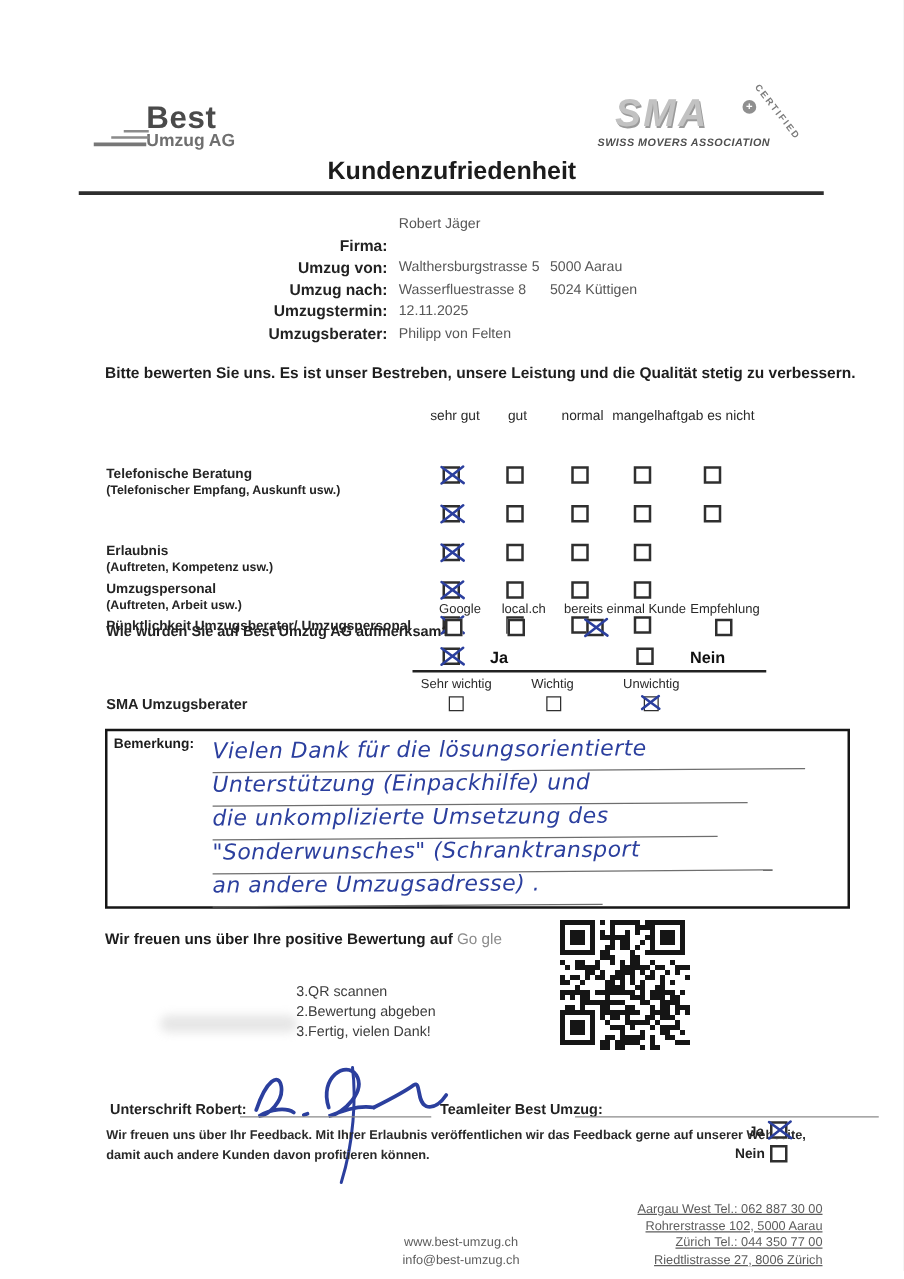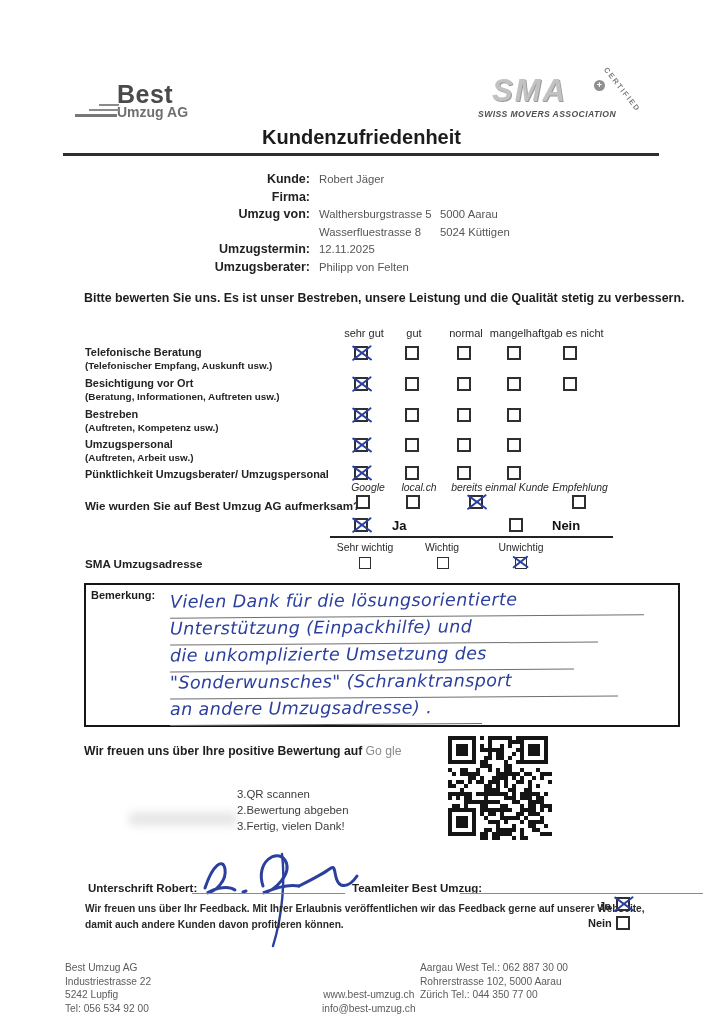--- a/index.html
+++ b/index.html
@@ -35,27 +35,27 @@
   .cb{position:absolute;width:14px;height:14px;border:2px solid #2f2f2f;background:#fff;box-sizing:border-box;}
   .cb.sm{width:12px;height:12px;border-width:1.8px;}
   .cb.crossed::before,.cb.crossed::after{content:"";position:absolute;background:#2b3f9e;width:24px;height:2.4px;
        top:4px;left:-6px;border-radius:2px;}
   .cb.crossed::before{transform:rotate(36deg);}
   .cb.crossed::after{transform:rotate(-38deg);}
   .cb.sm.crossed::before,.cb.sm.crossed::after{width:19px;top:3px;left:-5px;}
   
   .rhdr{position:absolute;top:327px;left:0;width:723px;font-size:11px;color:#2a2a2a;}
   .rhdr span{position:absolute;transform:translateX(-50%);white-space:nowrap;}
-  .rrow{position:absolute;left:0;width:723px;height:30px;}
+  .rrow{position:absolute;left:0;width:723px;height:30px;margin-top:27px;}
   .rlabel{position:absolute;left:85px;top:0;font-size:10.9px;font-weight:bold;color:#242424;line-height:13px;white-space:nowrap;}
   .rsub{font-size:9.9px;}
   .c1{left:354px;} .c2{left:405px;} .c3{left:457px;} .c4{left:507px;} .c5{left:563px;}
   .qline{position:absolute;left:85px;font-size:11.6px;font-weight:bold;color:#222;white-space:nowrap;}
   .shdr{position:absolute;top:482px;left:0;width:723px;font-size:10.4px;color:#2a2a2a;}
-  .shdr span{position:absolute;transform:translateX(-50%);white-space:nowrap;font-style:italic;}
+  .shdr span{position:absolute;transform:translateX(-50%);white-space:nowrap;}
   .janein{position:absolute;font-size:13px;font-weight:bold;color:#111;}
   .sep-line{position:absolute;left:330px;top:536px;width:283px;height:2.2px;background:#222;}
   .whdr{position:absolute;top:542px;left:0;width:723px;font-size:10.4px;color:#2a2a2a;}
   .whdr span{position:absolute;transform:translateX(-50%);white-space:nowrap;}
   
   .remarks{position:absolute;left:84px;top:583px;width:596px;height:144px;border:2px solid #161616;box-sizing:border-box;}
   .remarks-label{position:absolute;left:5px;top:4px;font-size:11px;font-weight:bold;color:#1d1d1d;}
   .hw-line{position:absolute;left:84px;height:26px;border-bottom:1.5px solid #6e6e6e;
            font-family:"DejaVu Sans",sans-serif;font-style:italic;font-size:17.5px;color:#2b3f9e;
            letter-spacing:.4px;white-space:nowrap;transform:rotate(-.4deg);}
@@ -67,21 +67,21 @@
   .qr i{position:absolute;width:4px;height:4px;background:#151515;}
   .smudge{position:absolute;left:128px;top:812px;width:110px;height:14px;background:#b9b9b9;opacity:.35;filter:blur(4px);border-radius:8px;}
   
   .sig-label{position:absolute;font-size:11.5px;font-weight:bold;color:#222;white-space:nowrap;}
   .sig-line{position:absolute;height:0;border-bottom:1.5px solid #8a8a8a;}
   .sig-svg{position:absolute;left:183px;top:836px;}
   .consent{position:absolute;left:85px;font-size:10.2px;font-weight:600;color:#2a2a2a;white-space:nowrap;}
   .fb{position:absolute;font-size:11px;font-weight:bold;color:#222;}
   
   .foot{position:absolute;font-size:10.2px;color:#5c5c5c;line-height:13.5px;}
-  .foot-right{}
+  .foot-right{text-align:right;text-decoration:underline;}
 </style>
 </head>
 <body>
 
 <div class="page">
 
   <div class="best-logo">
     <span class="speedline sl1"></span>
     <span class="speedline sl2"></span>
     <span class="speedline sl3"></span>
@@ -92,33 +92,33 @@
     <div class="sma-word">SMA</div>
     <div class="sma-plus">+</div>
     <div class="sma-cert">CERTIFIED</div>
     <div class="sma-assoc">SWISS MOVERS ASSOCIATION</div>
   </div>
   <div class="doc-title">Kundenzufriedenheit</div>
   <div class="title-rule"></div>
 
   <div class="info">
     <div class="irow">
-      <span class="ilabel">Kunde:</span>
       <span class="ivalue">Robert Jäger</span>
     </div>
     <div class="irow">
       <span class="ilabel">Firma:</span>
       <span class="ivalue"></span>
     </div>
     <div class="irow">
       <span class="ilabel">Umzug von:</span>
       <span class="ivalue">Walthersburgstrasse 5</span>
       <span class="iextra">5000 Aarau</span>
     </div>
     <div class="irow">
+      <span class="ilabel">Umzug nach:</span>
       <span class="ivalue">Wasserfluestrasse 8</span>
       <span class="iextra">5024 Küttigen</span>
     </div>
     <div class="irow">
       <span class="ilabel">Umzugstermin:</span>
       <span class="ivalue">12.11.2025</span>
     </div>
     <div class="irow">
       <span class="ilabel">Umzugsberater:</span>
       <span class="ivalue">Philipp von Felten</span>
@@ -138,30 +138,28 @@
   <div class="rrow" style="top:346px">
     <div class="rlabel"><span>Telefonische Beratung</span><br>
       <span class="rsub">(Telefonischer Empfang, Auskunft usw.)</span></div>
     <span class="cb c1 crossed"></span>
     <span class="cb c2"></span>
     <span class="cb c3"></span>
     <span class="cb c4"></span>
     <span class="cb c5"></span>
   </div>
   <div class="rrow" style="top:377px">
-    <div class="rlabel"><span>Besichtigung vor Ort</span><br>
-      <span class="rsub">(Beratung, Informationen, Auftreten usw.)</span></div>
     <span class="cb c1 crossed"></span>
     <span class="cb c2"></span>
     <span class="cb c3"></span>
     <span class="cb c4"></span>
     <span class="cb c5"></span>
   </div>
   <div class="rrow" style="top:408px">
-    <div class="rlabel"><span>Bestreben</span><br>
+    <div class="rlabel"><span>Erlaubnis</span><br>
       <span class="rsub">(Auftreten, Kompetenz usw.)</span></div>
     <span class="cb c1 crossed"></span>
     <span class="cb c2"></span>
     <span class="cb c3"></span>
     <span class="cb c4"></span>
   </div>
   <div class="rrow" style="top:468px">
     <div class="rlabel"><span>Pünktlichkeit Umzugsberater/ Umzugspersonal</span></div>
     <span class="cb c1 crossed" style="top:-2px"></span>
     <span class="cb c2" style="top:-2px"></span>
@@ -193,21 +191,21 @@
   <span class="janein" style="left:392px;top:518px">Ja</span>
   <span class="cb" style="left:509px;top:518px"></span>
   <span class="janein" style="left:552px;top:518px">Nein</span>
   <div class="sep-line"></div>
 
   <div class="whdr">
     <span style="left:365px">Sehr wichtig</span>
     <span style="left:442px">Wichtig</span>
     <span style="left:521px">Unwichtig</span>
   </div>
-  <div class="qline" style="top:557px">SMA Umzugsadresse</div>
+  <div class="qline" style="top:557px">SMA Umzugsberater</div>
   <span class="cb sm" style="left:359px;top:557px"></span>
   <span class="cb sm" style="left:437px;top:557px"></span>
   <span class="cb sm crossed" style="left:515px;top:557px"></span>
 
   <div class="remarks">
     <div class="remarks-label">Bemerkung:</div>
     <div class="hw-line" style="top:5px;width:474px">Vielen Dank für die lösungsorientierte</div>
     <div class="hw-line" style="top:32px;width:428px">Unterstützung (Einpackhilfe) und</div>
     <div class="hw-line" style="top:59px;width:404px">die unkomplizierte Umsetzung des</div>
     <div class="hw-line" style="top:86px;width:448px">"Sonderwunsches" (Schranktransport</div>
@@ -587,29 +585,24 @@
   <span class="sig-label" style="left:352px;top:882px">Teamleiter Best Umzug:</span>
   <span class="sig-line" style="left:460px;top:893px;width:243px"></span>
 
   <div class="consent" style="top:903px">Wir freuen uns über Ihr Feedback. Mit Ihrer Erlaubnis veröffentlichen wir das Feedback gerne auf unserer Webseite,</div>
   <div class="consent" style="top:919px">damit auch andere Kunden davon profitieren können.</div>
   <span class="fb" style="left:599px;top:900px">Ja</span>
   <span class="cb crossed" style="left:616px;top:897px"></span>
   <span class="fb" style="left:588px;top:917px">Nein</span>
   <span class="cb" style="left:616px;top:916px"></span>
 
-  <div class="foot" style="left:65px;top:961px">
-    <div>Best Umzug AG</div>
-    <div>Industriestrasse 22</div>
-    <div>5242 Lupfig</div>
-    <div>Tel: 056 534 92 00</div>
-  </div>
   <div class="foot" style="left:322px;top:988px;text-align:center">
     <div>www.best-umzug.ch</div>
     <div>info@best-umzug.ch</div>
   </div>
   <div class="foot foot-right" style="left:420px;top:961px;width:238px">
     <div>Aargau West Tel.: 062 887 30 00</div>
     <div>Rohrerstrasse 102, 5000 Aarau</div>
     <div>Zürich Tel.: 044 350 77 00</div>
+    <div>Riedtlistrasse 27, 8006 Zürich</div>
   </div>
 
 </div>
 
 </body></html>

